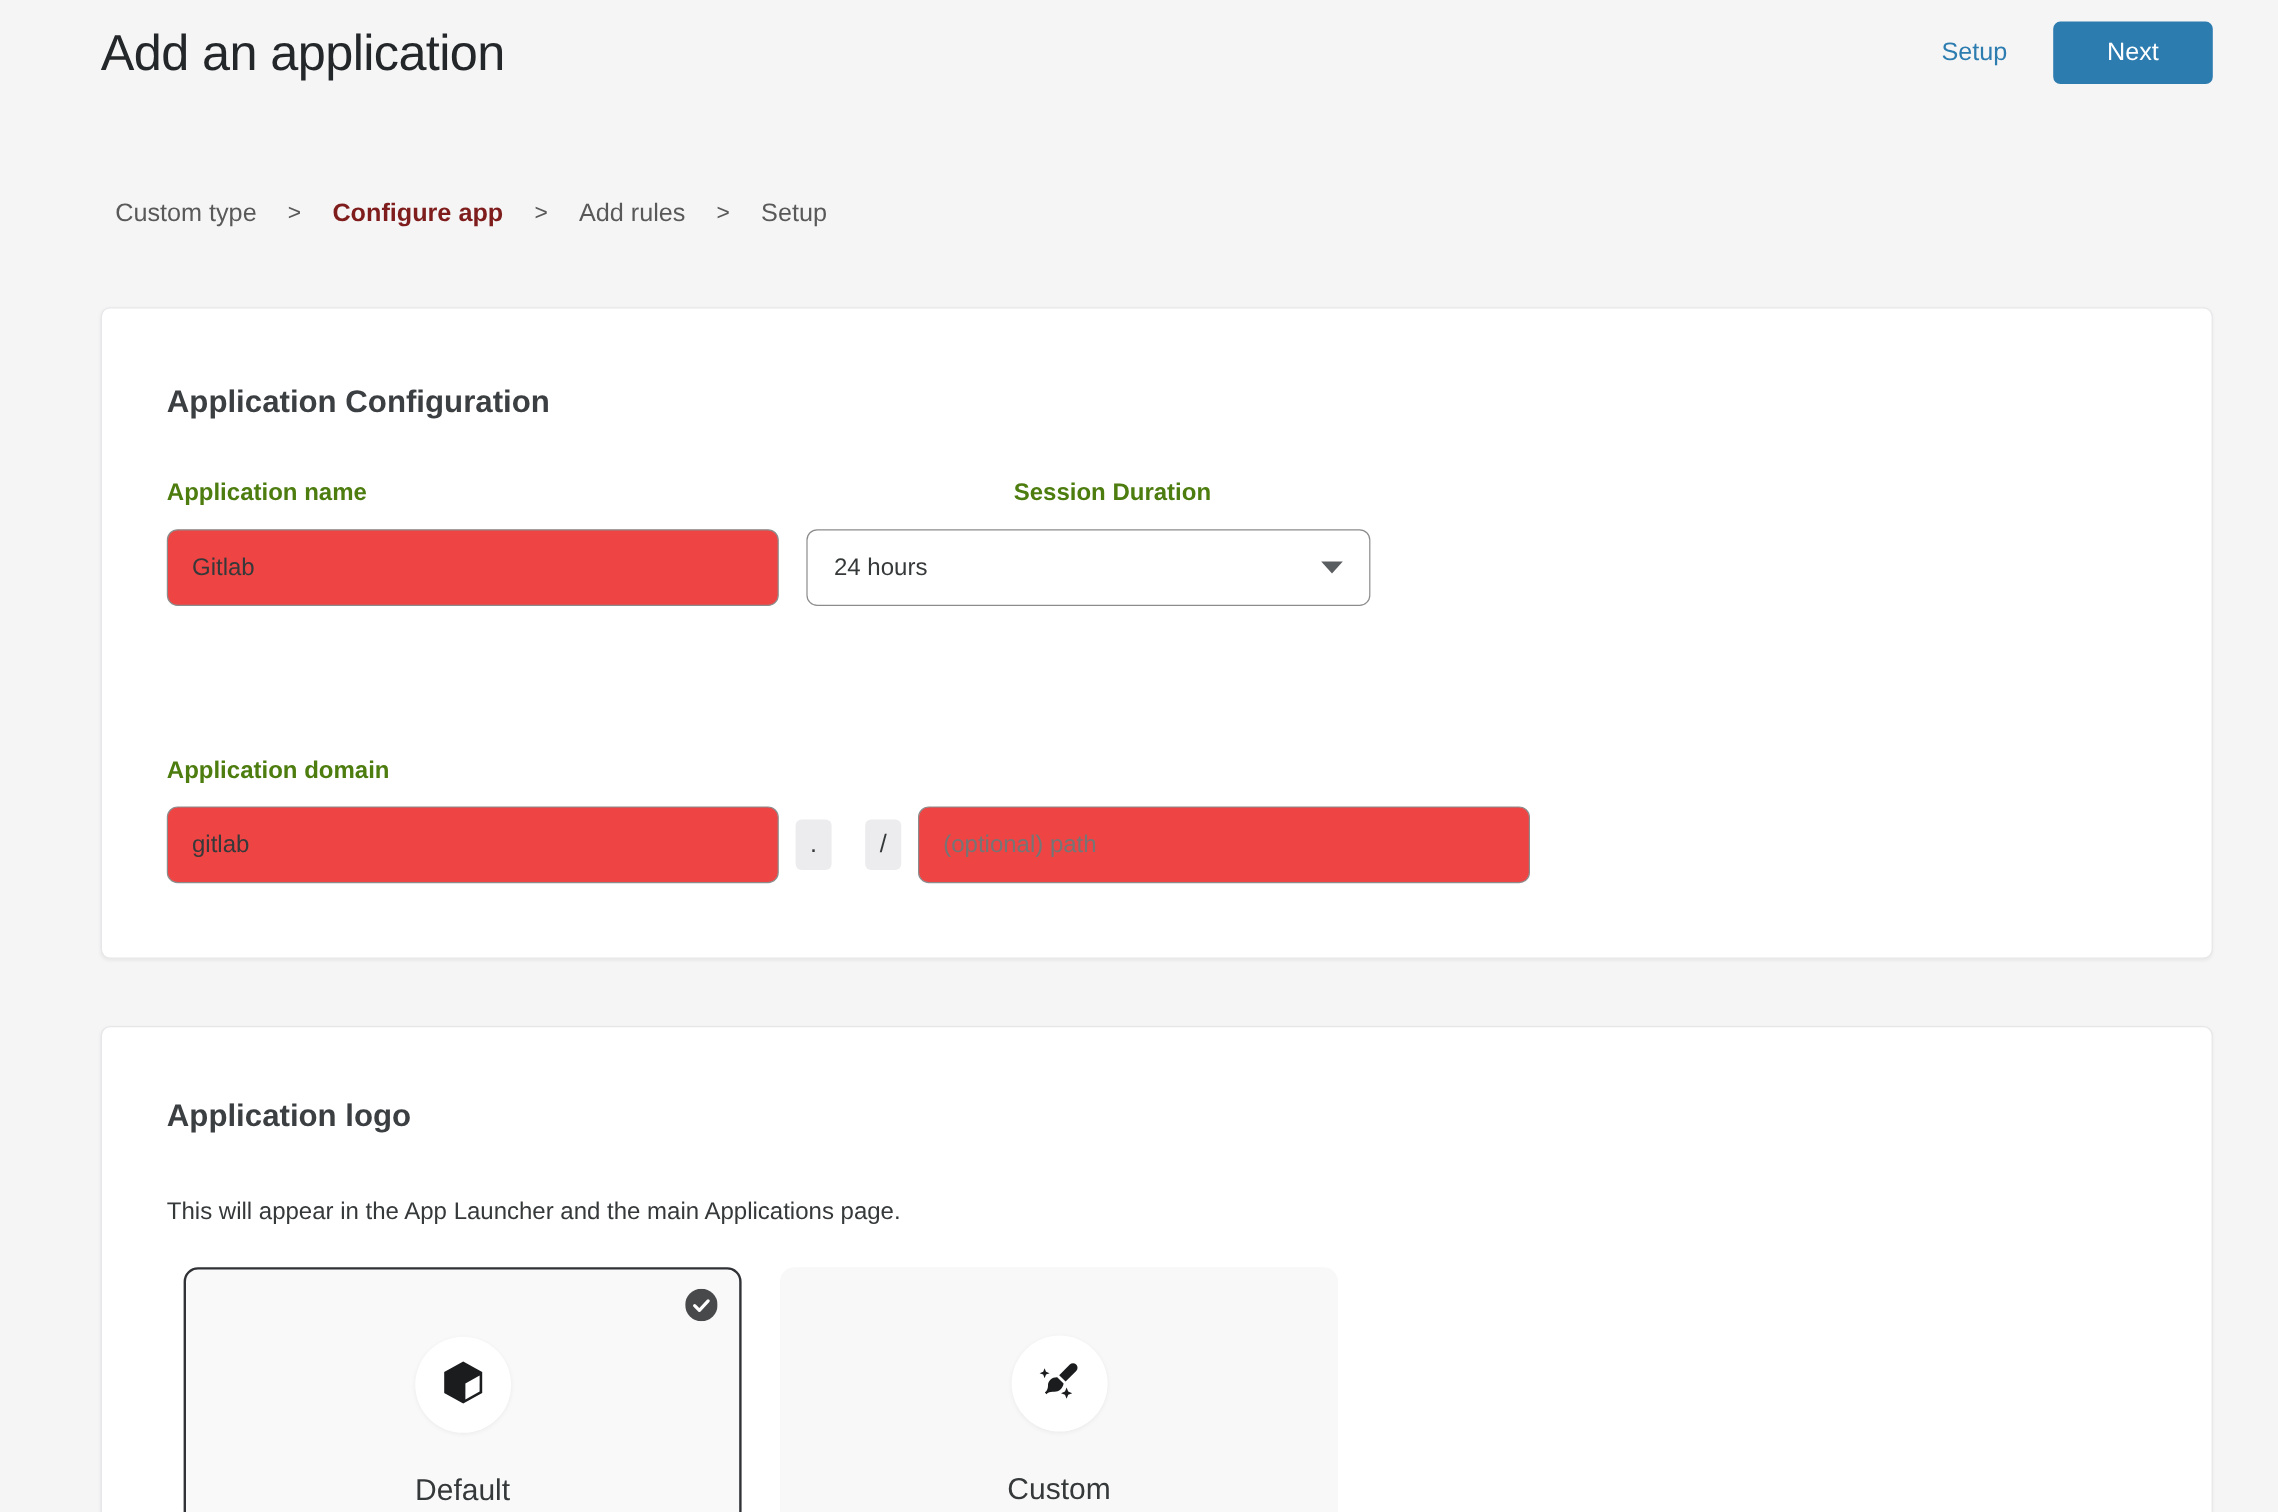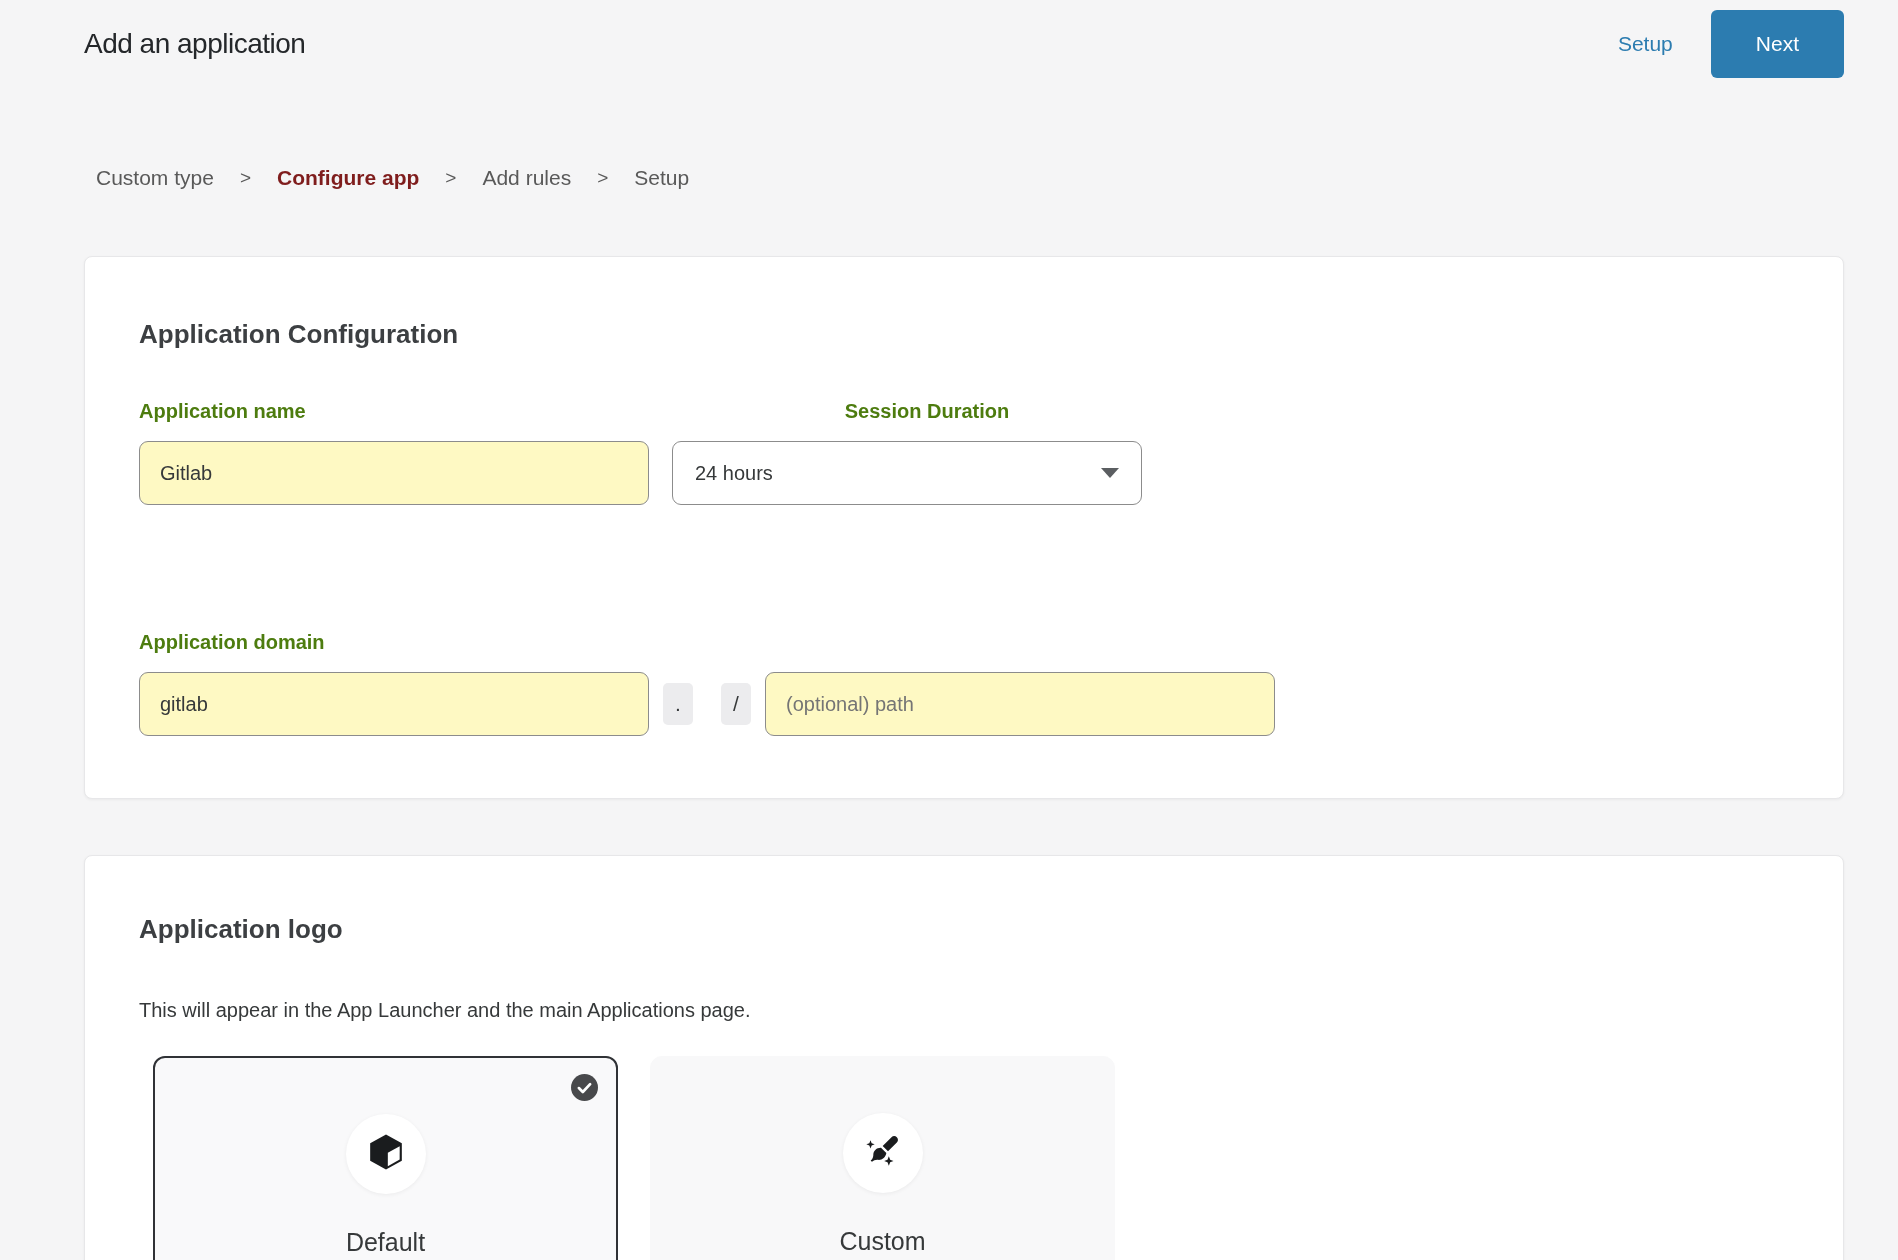--- a/index.html
+++ b/index.html
@@ -7,25 +7,25 @@
   body {
     font-family:"Liberation Sans", sans-serif;
     background:#f5f5f6;
     color:#36393a;
     overflow:hidden;
   }
   .page { position:relative; width:1898px; height:1260px; }
 
   
   .header { display:flex; align-items:center; padding:14px 54px 0 84px; height:74px; }
-  .page-title { flex:1; font-size:28px; font-weight:300; color:#24272a; letter-spacing:-0.5px; }
+  .page-title { flex:1; font-size:42px; font-weight:300; color:#24272a; letter-spacing:-0.5px; }
   .cancel-link { font-size:21px; color:#2c7cb0; margin-right:38px; cursor:pointer; text-decoration:none; }
   .next-btn {
     background:#2c7cb0; color:#ffffff; border:none; border-radius:6px;
-    font-size:21px; font-family:inherit; padding:0 45px; height:68px; cursor:pointer;
+    font-size:21px; font-family:inherit; padding:0 45px; height:52px; cursor:pointer;
   }
 
   
   .breadcrumb { margin:92px 0 0 96px; font-size:21px; color:#595959; display:flex; align-items:center; }
   .crumb { cursor:pointer; }
   .crumb.active { color:#7f1d1d; font-weight:700; }
   .crumb-sep { margin:0 26px; color:#595959; font-size:19px; }
 
   
   .card {
@@ -38,21 +38,21 @@
   .card-title { font-size:26px; font-weight:700; color:#3c3f42; }
 
   
   .field-label { font-size:20px; font-weight:700; color:#4d7c0f; margin-bottom:18px; }
   .form-row { display:flex; margin-top:50px; }
   .field-group { width:510px; }
   .field-group + .field-group { margin-left:23px;text-align:center; }
   .text-input {
     width:100%; height:64px; border:1px solid #8c8c8c; border-radius:9px;
     font-size:20px; font-family:inherit; color:#36393a; padding:0 20px;
-    background:#fef9c3; outline:none;
+    background:#ef4444; outline:none;
   }
   .text-input::placeholder { color:#757575; }
   .select-box {
     width:470px; height:64px; border:1px solid #8c8c8c; border-radius:9px;
     background:#ffffff; display:flex; align-items:center; justify-content:space-between;
     padding:0 22px; font-size:20px; color:#36393a; cursor:pointer;
   }
   .caret { width:0; height:0; border-left:9px solid transparent; border-right:9px solid transparent; border-top:10px solid #5b5e61; margin-left:12px; }
   .domain-section { margin-top:126px; }
   .domain-row { display:flex; align-items:center; }

